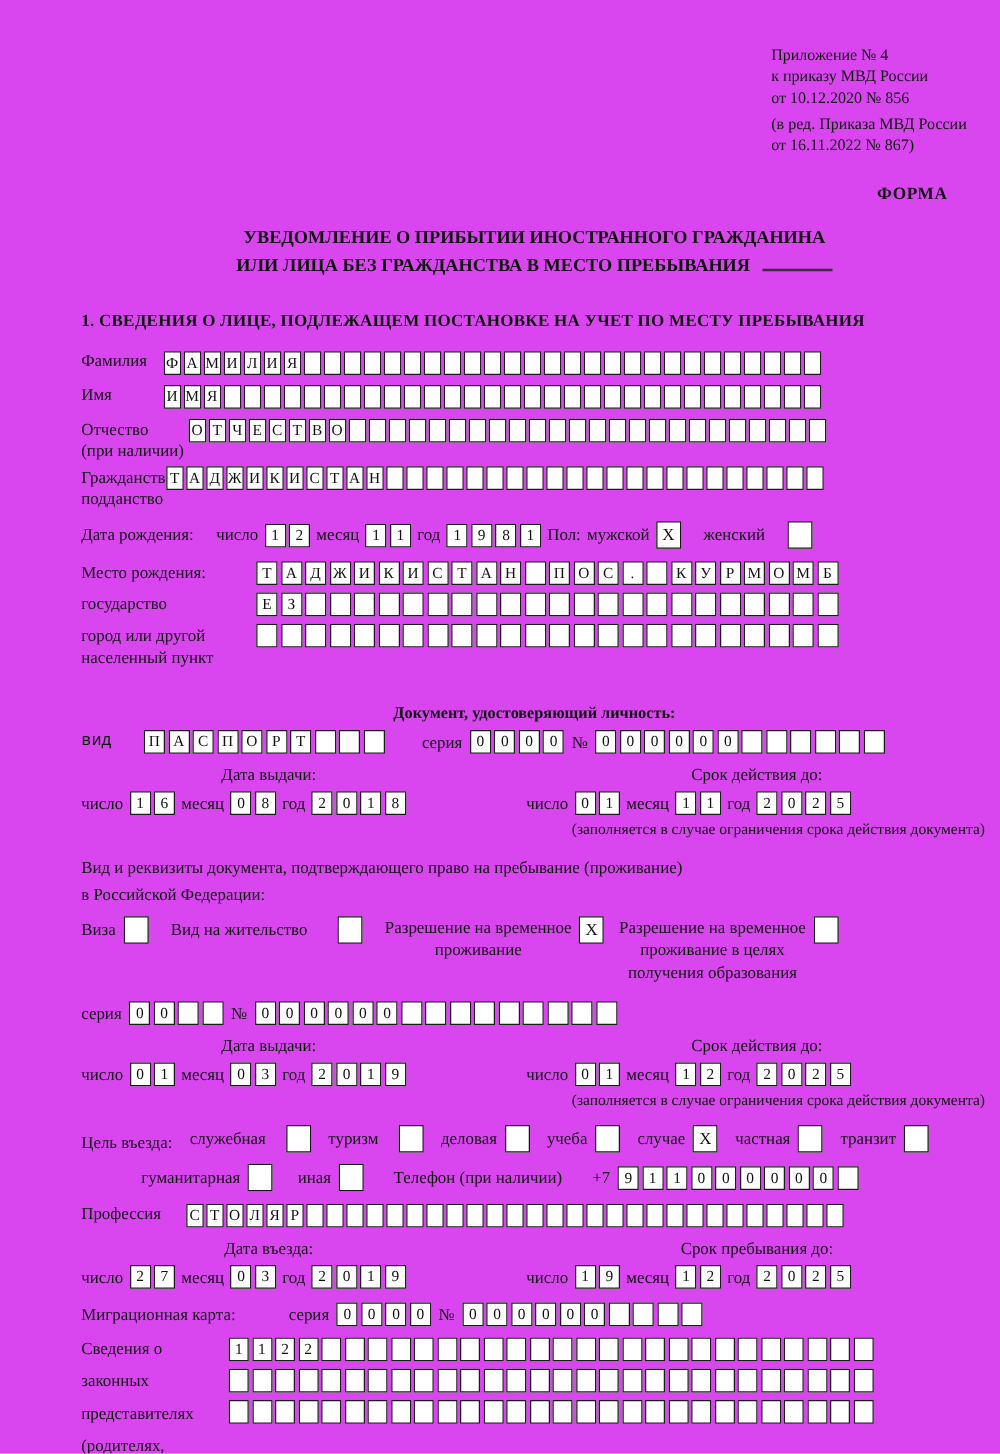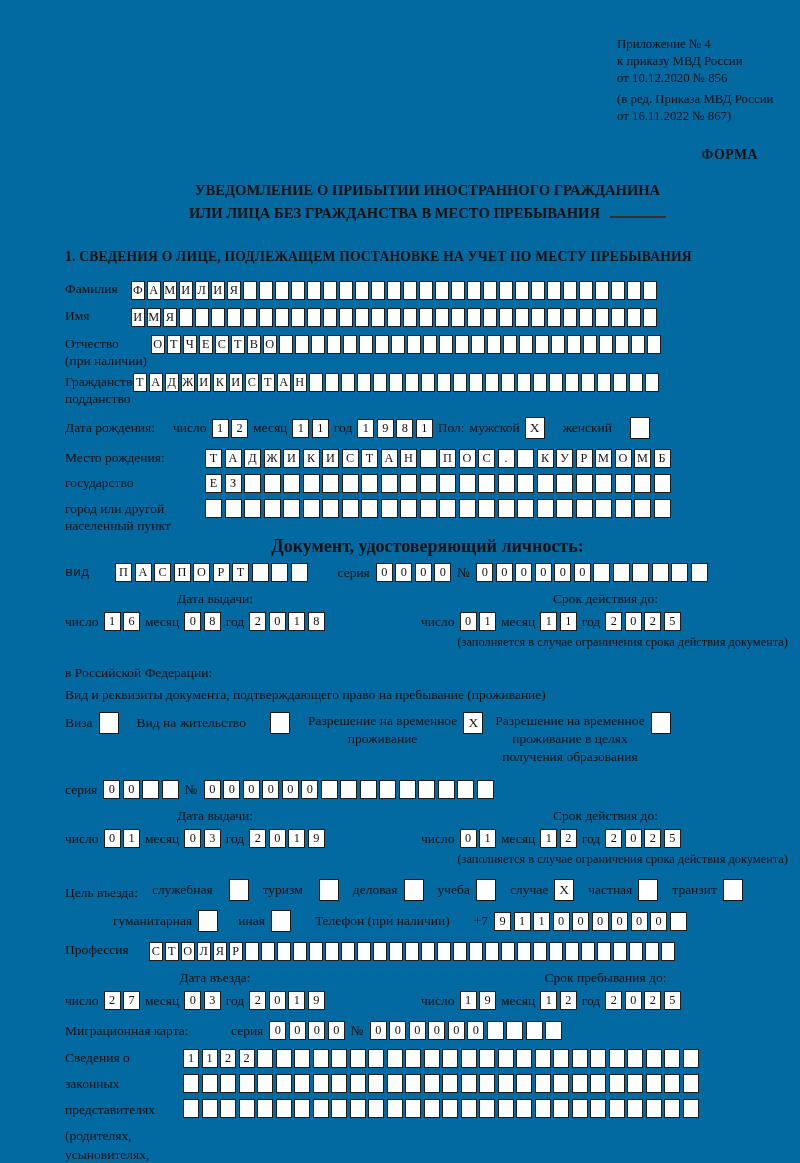--- a/index.html
+++ b/index.html
@@ -1,19 +1,19 @@
 <!DOCTYPE html>
 <html><head>
 <meta charset="utf-8">
 <style>
   * { box-sizing: border-box; margin: 0; padding: 0; }
   body { background: #ffffff; }
   .page {
     width: 800px; height: 1163px;
-    background: #0369a1; color: #111;
+    background: #d946ef; color: #111;
     font-family: "Liberation Serif", serif;
     font-size: 13.5px;
     padding: 36px 10px 0 65px;
     overflow: hidden;
     position: relative;
   }
   
   .hdr { margin-left: 552px; line-height: 17px; font-size: 12.8px; }
   .hdr .gap { height: 4px; }
   .forma { text-align: right; padding-right: 32px; font-weight: bold; font-size: 13.8px; margin-top: 22px; letter-spacing: .5px; }
@@ -43,21 +43,21 @@
   }
   .sp4 { width: 4px; flex:none; } .sp8 { width: 8px; flex:none; } .sp12 { width: 12px; flex:none; } .sp18 { width: 18px; flex:none; }
   
   .dpair { display: flex; margin-top: 9px; }
   .dcol-l { width: 356px; flex: none; }
   .dcol-r { flex: 1; }
   .dhead { text-align: center; margin-bottom: 5px; }
   .dhead-l { width: 300px; text-align: center; }
   .drow { display: flex; align-items: center; gap: 5px; }
   .note { font-size: 12.4px; text-align: right; margin-top: 4px; padding-right: 2px; }
-  .doc-head { text-align: center; font-weight: bold; margin-top: 2px; font-size: 18px; }
+  .doc-head { text-align: center; font-weight: bold; margin-top: 28px; font-size: 13px; }
   .opt { display: inline-flex; align-items: center; gap: 6px; }
   .opt-lines { text-align: center; line-height: 18px; }
   .intro { margin-top: 12px; line-height: 22px; }
 </style>
 </head>
 <body>
 
 <div class="page">
 
   <div class="hdr">
@@ -438,22 +438,22 @@
             <span class="cell">0</span>
             <span class="cell">2</span>
             <span class="cell">5</span>
           </span>
       </div>
     </div>
   </div>
   <div class="note">(заполняется в случае ограничения срока действия документа)</div>
 
   <div class="intro">
+    <div>Вид и реквизиты документа, подтверждающего право на пребывание (проживание)</div>
     <div>в Российской Федерации:</div>
-    <div>Вид и реквизиты документа, подтверждающего право на пребывание (проживание)</div>
   </div>
   <div class="frow" style="align-items:flex-start; margin-top:6px;">
     <span class="opt">
       <span>Виза</span>
       <span class="cbox"></span>
     </span>
     <span class="sp18"></span>
     <span class="opt">
       <span>Вид на жительство</span>
       <span class="sp12"></span>

